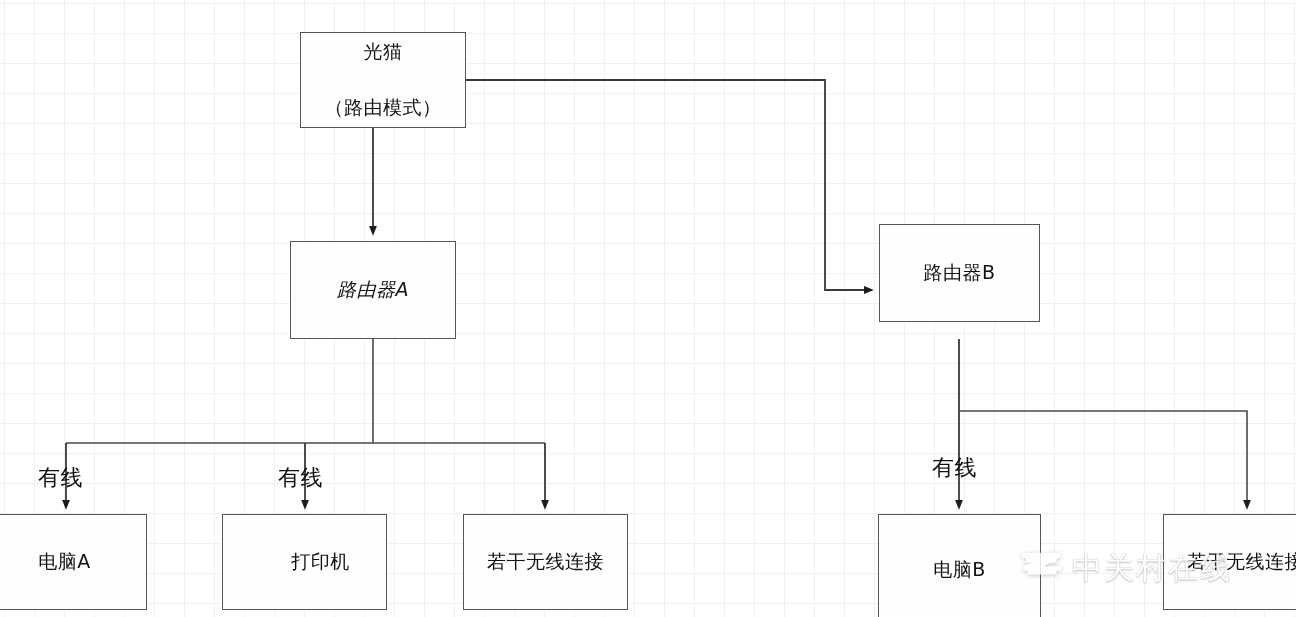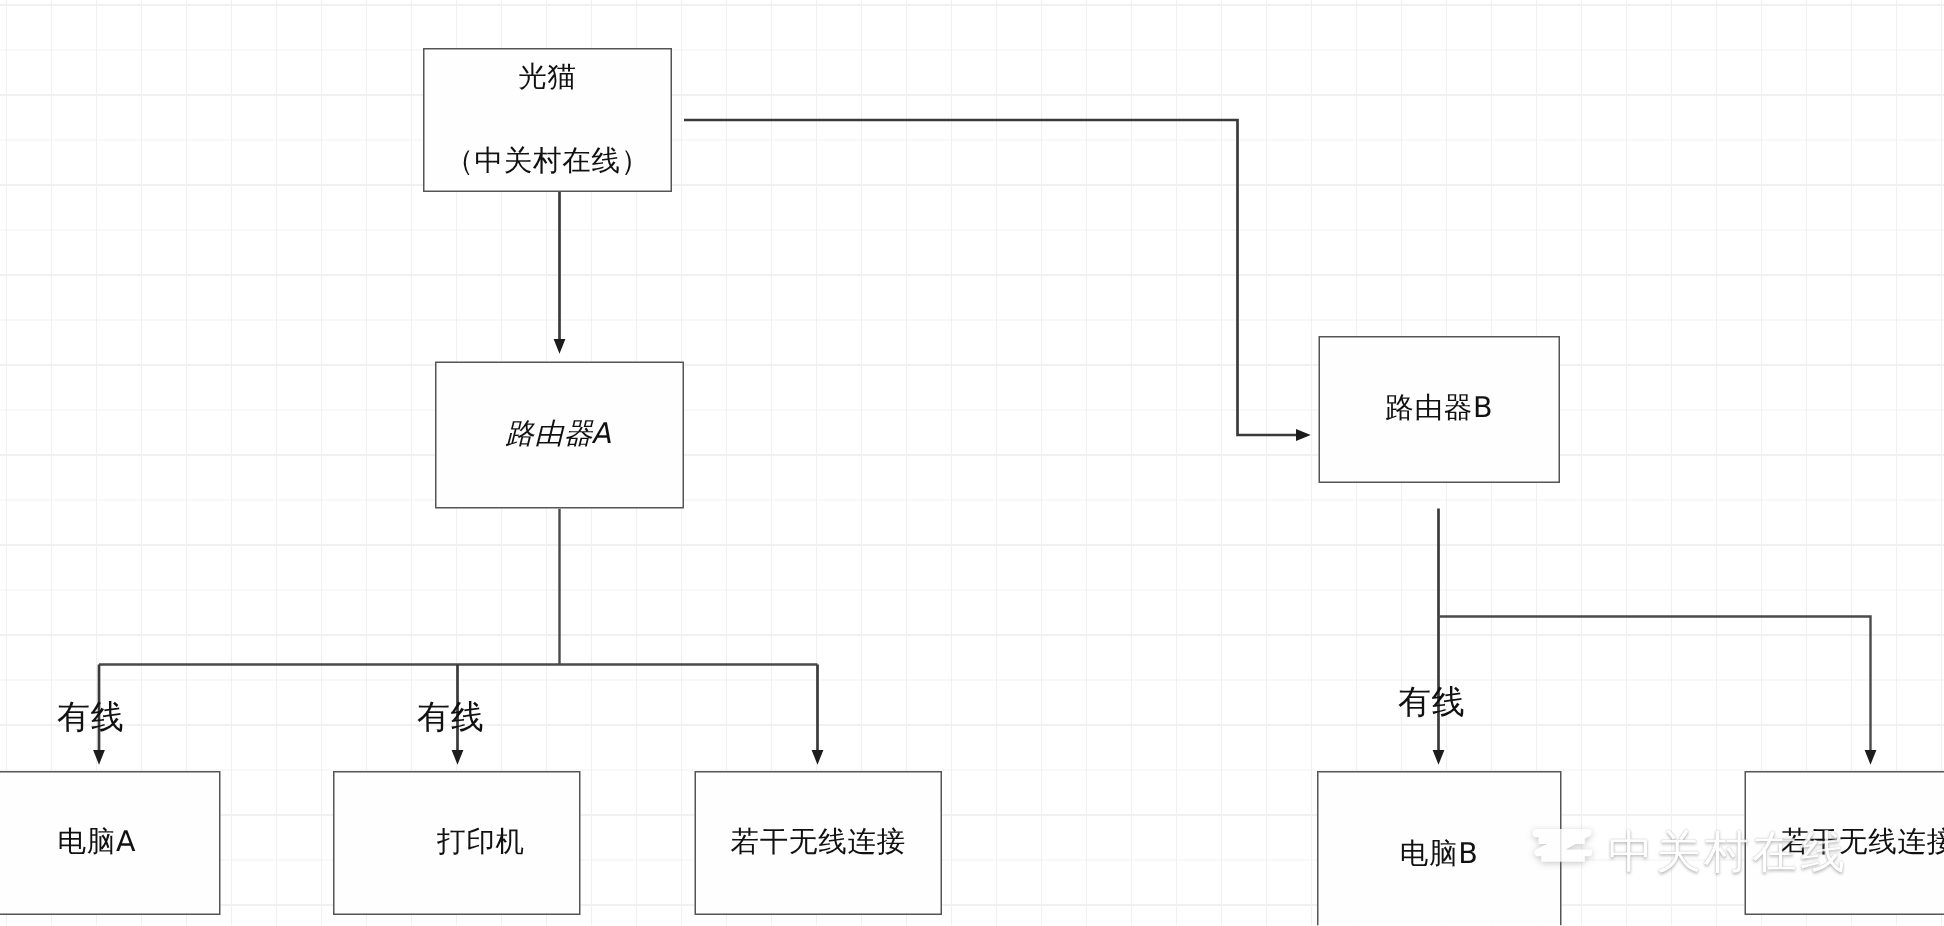--- a/index.html
+++ b/index.html
@@ -98,23 +98,23 @@
 
     <path d="M373,339 L373,443 M66,443 L545,443" fill="none" stroke="#4a4a4a" stroke-width="1.6"></path>
     <path d="M66,443 L66,505" fill="none" stroke="#3a3a3a" stroke-width="1.8" marker-end="url(#arrow)"></path>
     <path d="M305,443 L305,505" fill="none" stroke="#3a3a3a" stroke-width="1.8" marker-end="url(#arrow)"></path>
     <path d="M545,443 L545,505" fill="none" stroke="#3a3a3a" stroke-width="1.8" marker-end="url(#arrow)"></path>
 
     <path d="M959,339 L959,505" fill="none" stroke="#3a3a3a" stroke-width="1.8" marker-end="url(#arrow)"></path>
     <path d="M959,411 L1247,411 L1247,505" fill="none" stroke="#4a4a4a" stroke-width="1.6" marker-end="url(#arrow)"></path>
   </svg>
 
-  <div class="node" style="left:282px; top:32px; width:166px; height:96px;gap:28px;">
+  <div class="node" style="left:300px; top:32px; width:166px; height:96px;gap:28px;">
     <span>光猫</span>
-    <span class="line2">（中关村在线）</span>
+    <span class="line2">（路由模式）</span>
   </div>
 
   <div class="node" style="left:290px; top:241px; width:166px; height:98px;font-style:italic;">
     <span>路由器A</span>
   </div>
 
   <div class="node" style="left:879px; top:224px; width:161px; height:98px;">
     <span>路由器B</span>
   </div>
 

